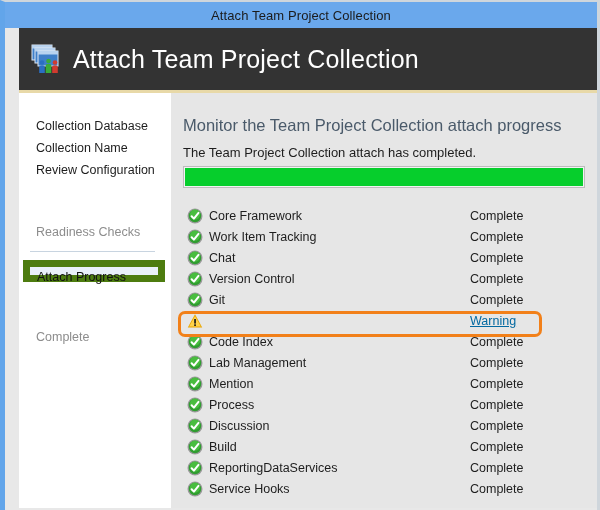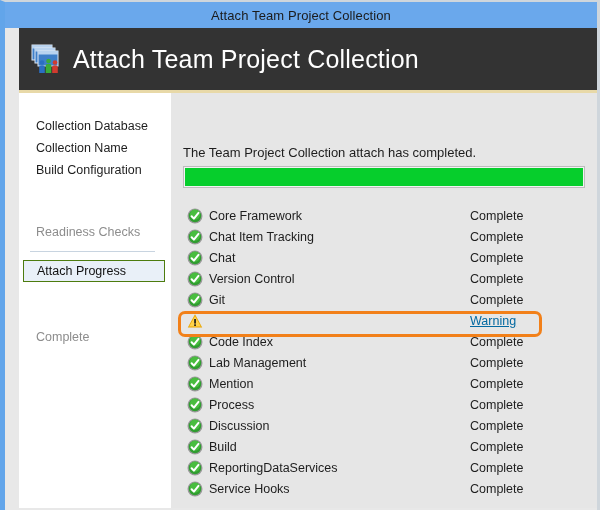--- a/index.html
+++ b/index.html
@@ -119,23 +119,23 @@
     color: #1d1d1d;
     white-space: nowrap;
     box-sizing: border-box;
   }
   .nav-item.dim {
     color: #8d8d8d;
     margin-top: 40px;
   }
   .nav-item.selected {
     background: #e9f0f8;
-    border: 1px solid #4d7c0f;
+    border: 7px solid #4d7c0f;
     margin: 0 6px 0 4px;
-    padding-left: 13px;
+    padding-left: 7px;
     height: 22px;
     line-height: 20px;
     color: #111111;
   }
   .nav-sep {
     height: 1px;
     background: #c8d4e0;
     margin: 8px 16px 8px 11px;
   }
   .nav-spacer-sm { height: 4px; }
@@ -262,31 +262,32 @@
       </svg>
     </div>
     <div class="banner-title">Attach Team Project Collection</div>
   </div>
   <div class="banner-accent"></div>
 
   <div class="sidebar">
     <div class="nav-list">
       <div class="nav-item">Collection Database</div>
       <div class="nav-item">Collection Name</div>
-      <div class="nav-item">Build Configuration</div>
+      <div class="nav-item">Review Configuration</div>
       <div class="nav-item dim">Readiness Checks</div>
       <div class="nav-sep"></div>
       <div class="nav-item selected">Attach Progress</div>
       <div class="nav-spacer-sm"></div>
       <div class="nav-item dim">Complete</div>
     </div>
   </div>
 
   <div class="content">
 
+    <div class="content-head">Monitor the Team Project Collection attach progress</div>
     <div class="content-sub">The Team Project Collection attach has completed.</div>
 
     <div class="progress-outer">
       <div class="progress-fill" id="progress-fill" style="width: 100%; background: rgb(6, 206, 44);"></div>
     </div>
 
     <div class="task-list" id="task-list">
         <div class="task-row">
           <span class="task-icon">
             <svg width="16" height="16" viewBox="0 0 16 16">
@@ -301,21 +302,21 @@
         </div>
         <div class="task-row">
           <span class="task-icon">
             <svg width="16" height="16" viewBox="0 0 16 16">
               <circle cx="8" cy="8" r="7.5" fill="#9a9a9a"></circle>
               <circle cx="8" cy="8" r="6.2" fill="#2f9e2f"></circle>
               <circle cx="8" cy="6.6" r="5.1" fill="#49bd3f"></circle>
               <path d="M4.6 8.2 L6.9 10.6 L11.5 4.9" stroke="#ffffff" stroke-width="2" fill="none" stroke-linecap="round" stroke-linejoin="round"></path>
             </svg>
           </span>
-          <span class="task-label">Chat Item Tracking</span>
+          <span class="task-label">Work Item Tracking</span>
           <span class="task-status">Complete</span>
         </div>
         <div class="task-row">
           <span class="task-icon">
             <svg width="16" height="16" viewBox="0 0 16 16">
               <circle cx="8" cy="8" r="7.5" fill="#9a9a9a"></circle>
               <circle cx="8" cy="8" r="6.2" fill="#2f9e2f"></circle>
               <circle cx="8" cy="6.6" r="5.1" fill="#49bd3f"></circle>
               <path d="M4.6 8.2 L6.9 10.6 L11.5 4.9" stroke="#ffffff" stroke-width="2" fill="none" stroke-linecap="round" stroke-linejoin="round"></path>
             </svg>

